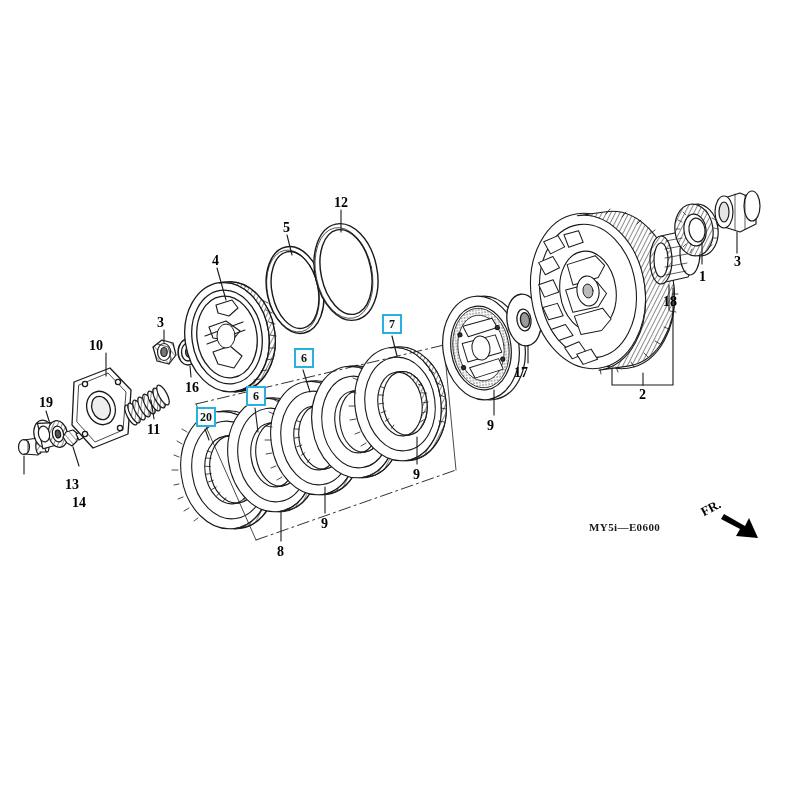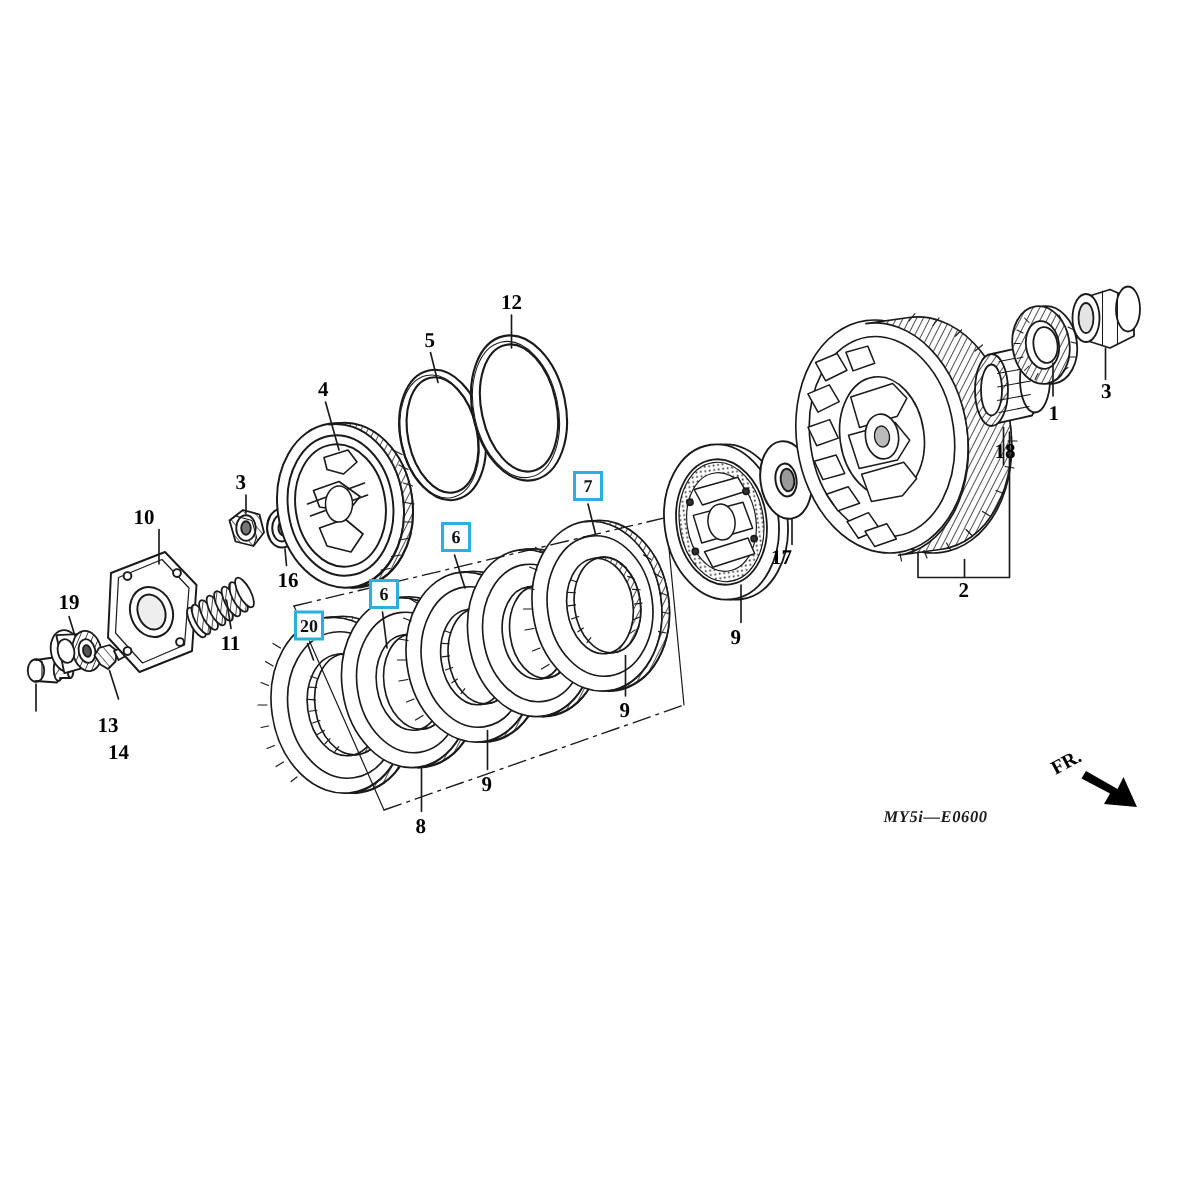--- a/index.html
+++ b/index.html
@@ -42,28 +42,27 @@
     align-items: center;
     justify-content: center;
     font-family: "Liberation Serif", serif;
     font-weight: bold;
     font-size: 12px;
     color: #111111;
   }
   #part-code {
     position: absolute;
     left: 589px;
-    top: 539px;
+    top: 521px;
     font-family: "Liberation Serif", serif;
     font-weight: bold;
     font-size: 11px;
     letter-spacing: 0.4px;
     color: #1a1a1a;
     white-space: nowrap;
-    font-style: italic;
   }
   #fr-indicator {
     position: absolute;
     left: 698px;
     top: 500px;
     width: 70px;
     height: 42px;
   }
   #fr-text {
     position: absolute;

